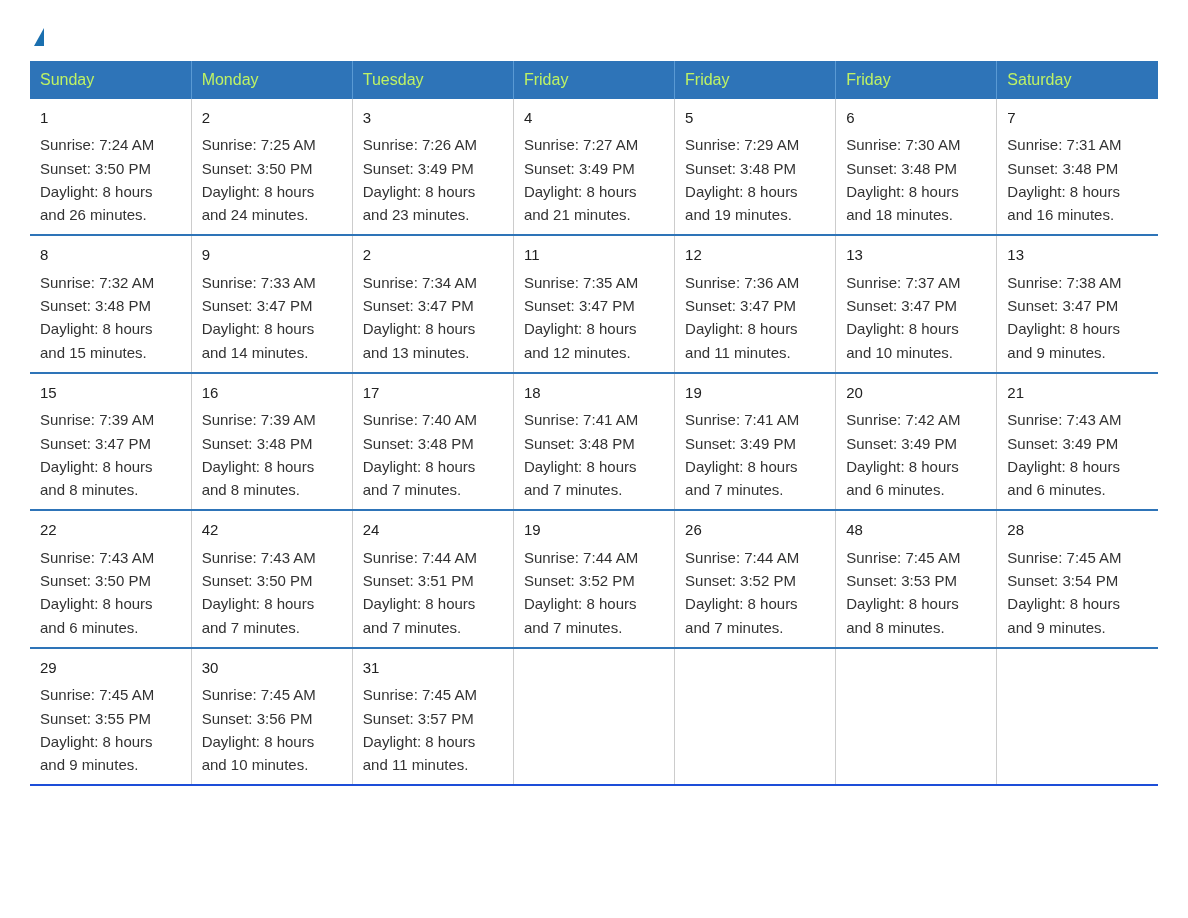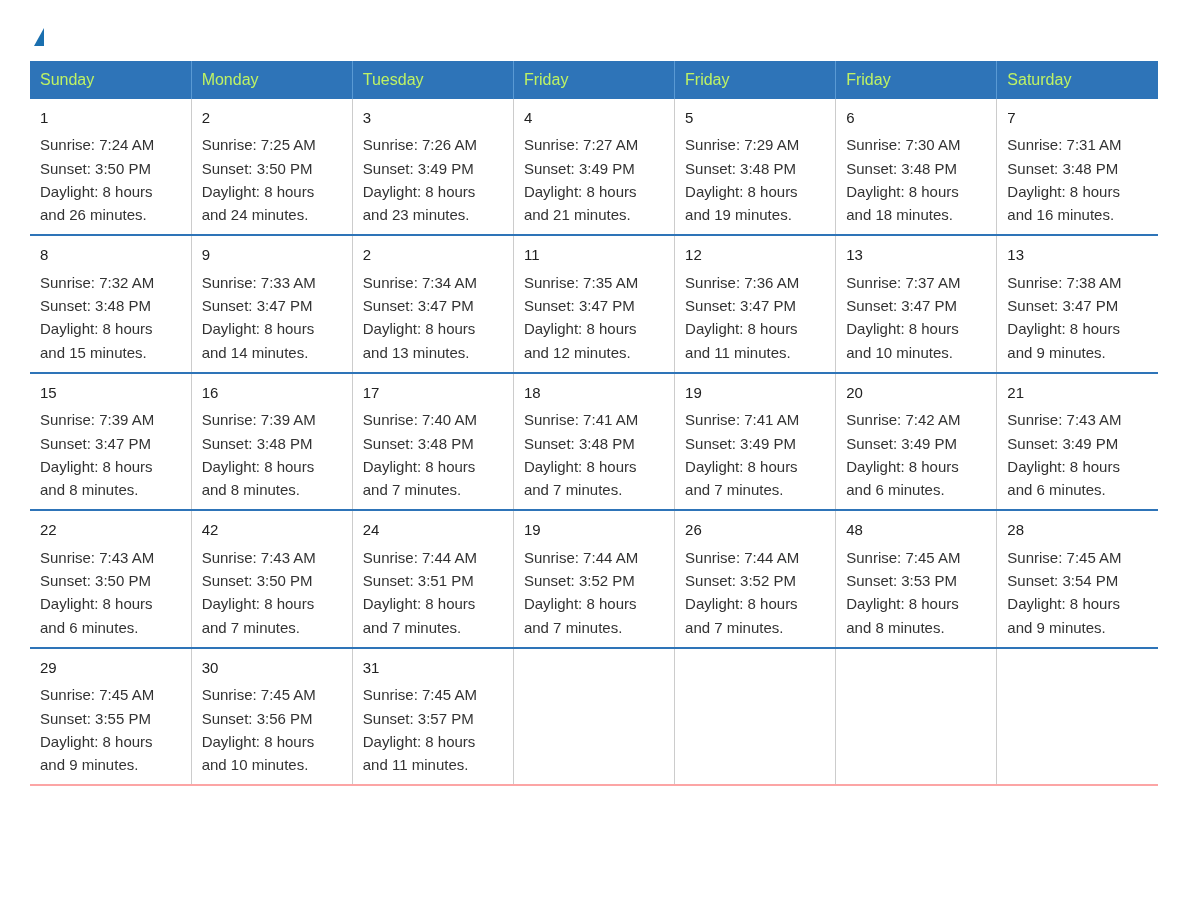--- a/index.html
+++ b/index.html
@@ -82,21 +82,21 @@
       font-weight: normal;
       margin-bottom: 4px;
       display: block;
     }
     .day-info {
       font-size: 15px;
       color: #333;
       line-height: 1.55;
     }
     tr:last-child td {
-      border-bottom: 2px solid #fca5a5;
+      border-bottom: 2px solid #1d4ed8;
     }
   </style>
 </head>
 <body>
 
 <div class="header">
   <div class="logo">
     <div>
       <span class="logo-general"></span>
       <span class="logo-triangle"></span>

